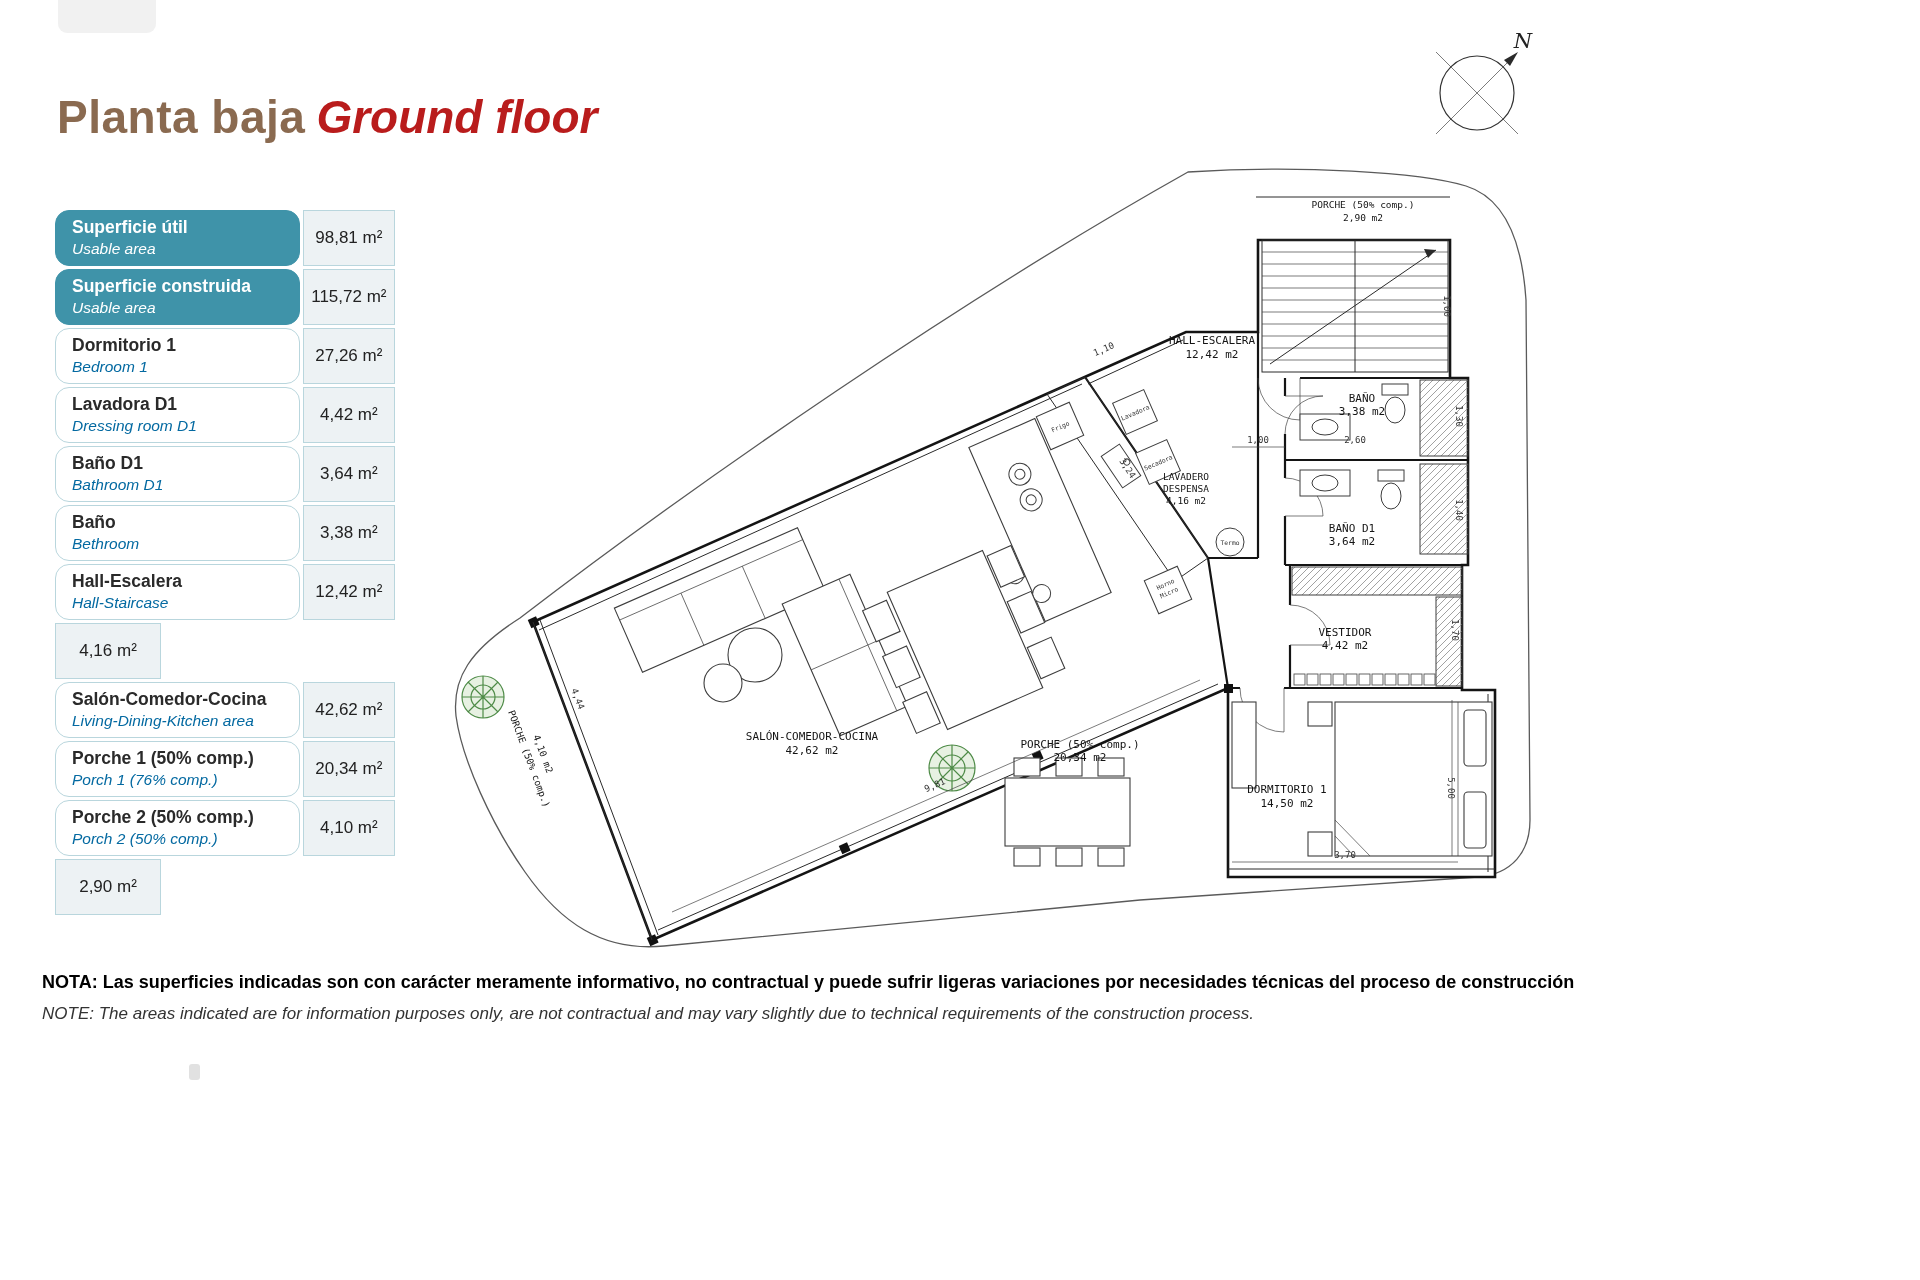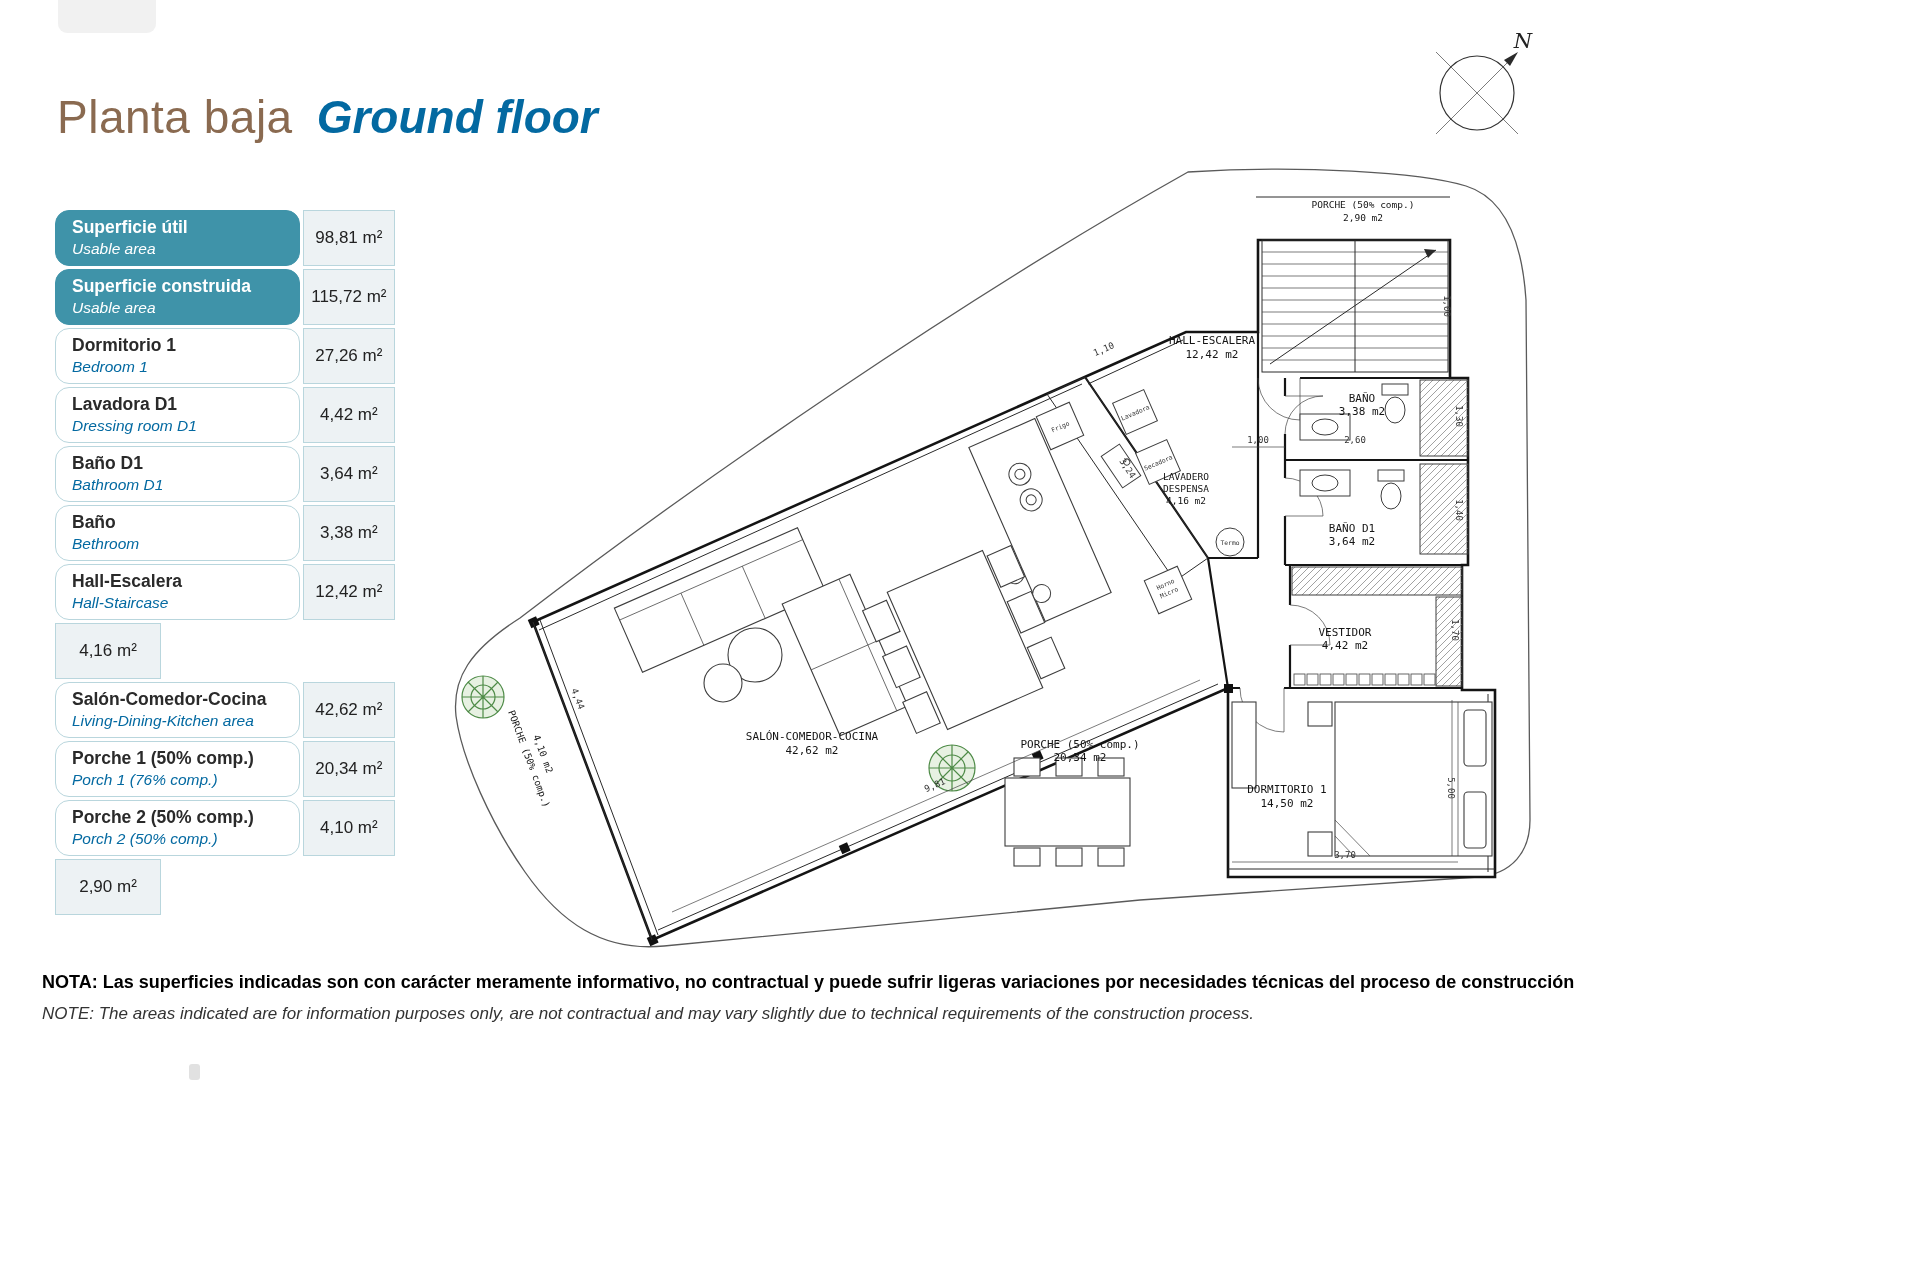--- a/index.html
+++ b/index.html
@@ -2,22 +2,22 @@
 <html><head>
 <meta charset="utf-8">
 <style>
   * { margin:0; padding:0; box-sizing:border-box; }
   html,body { width:1920px; height:1280px; background:#fff; font-family:"Liberation Sans",sans-serif; position:relative; overflow:hidden; }
 
   .logo-fragment { position:absolute; left:58px; top:0; width:98px; height:33px; background:#ececec; border-radius:0 0 9px 9px; opacity:.75; }
   .foot-mark { position:absolute; left:189px; top:1064px; width:11px; height:16px; background:#d9d9d9; border-radius:3px; opacity:.8; }
 
   .title { position:absolute; left:57px; top:90px; white-space:nowrap; }
-  .title .es { font-size:46px; font-weight:400; color:#8a6a50; letter-spacing:.5px; }
-  .title .en { font-size:46px; font-weight:600; font-style:italic; color:#0369a1; margin-left:24px; }
+  .title .es { font-size:46px; font-weight:700; color:#8a6a50; letter-spacing:.5px; }
+  .title .en { font-size:46px; font-weight:600; font-style:italic; color:#b91c1c; margin-left:11px; }
 
   .areas { position:absolute; left:55px; top:210px; width:340px; display:flex; flex-direction:column; gap:3px; }
   .trow { display:flex; gap:3px; height:56px; }
   .cell { border:1px solid #b9d6dd; background:#fff; }
   .cell.name { width:279px; padding:6px 0 0 16px;border-radius:14px; }
   .cell.val { width:106px; display:flex; align-items:center; justify-content:center; font-size:17px; color:#222; background:#edf2f4; }
   .cell .es { font-size:17.5px; font-weight:700; color:#2a2a2a; line-height:1.25; }
   .cell .en { font-size:15.5px; font-style:italic; color:#0369a1; line-height:1.25; }
   .trow.header .cell.name { background:#3f93a9; border-color:#3f93a9; }
   .trow.header .es, .trow.header .en { color:#fff; }

